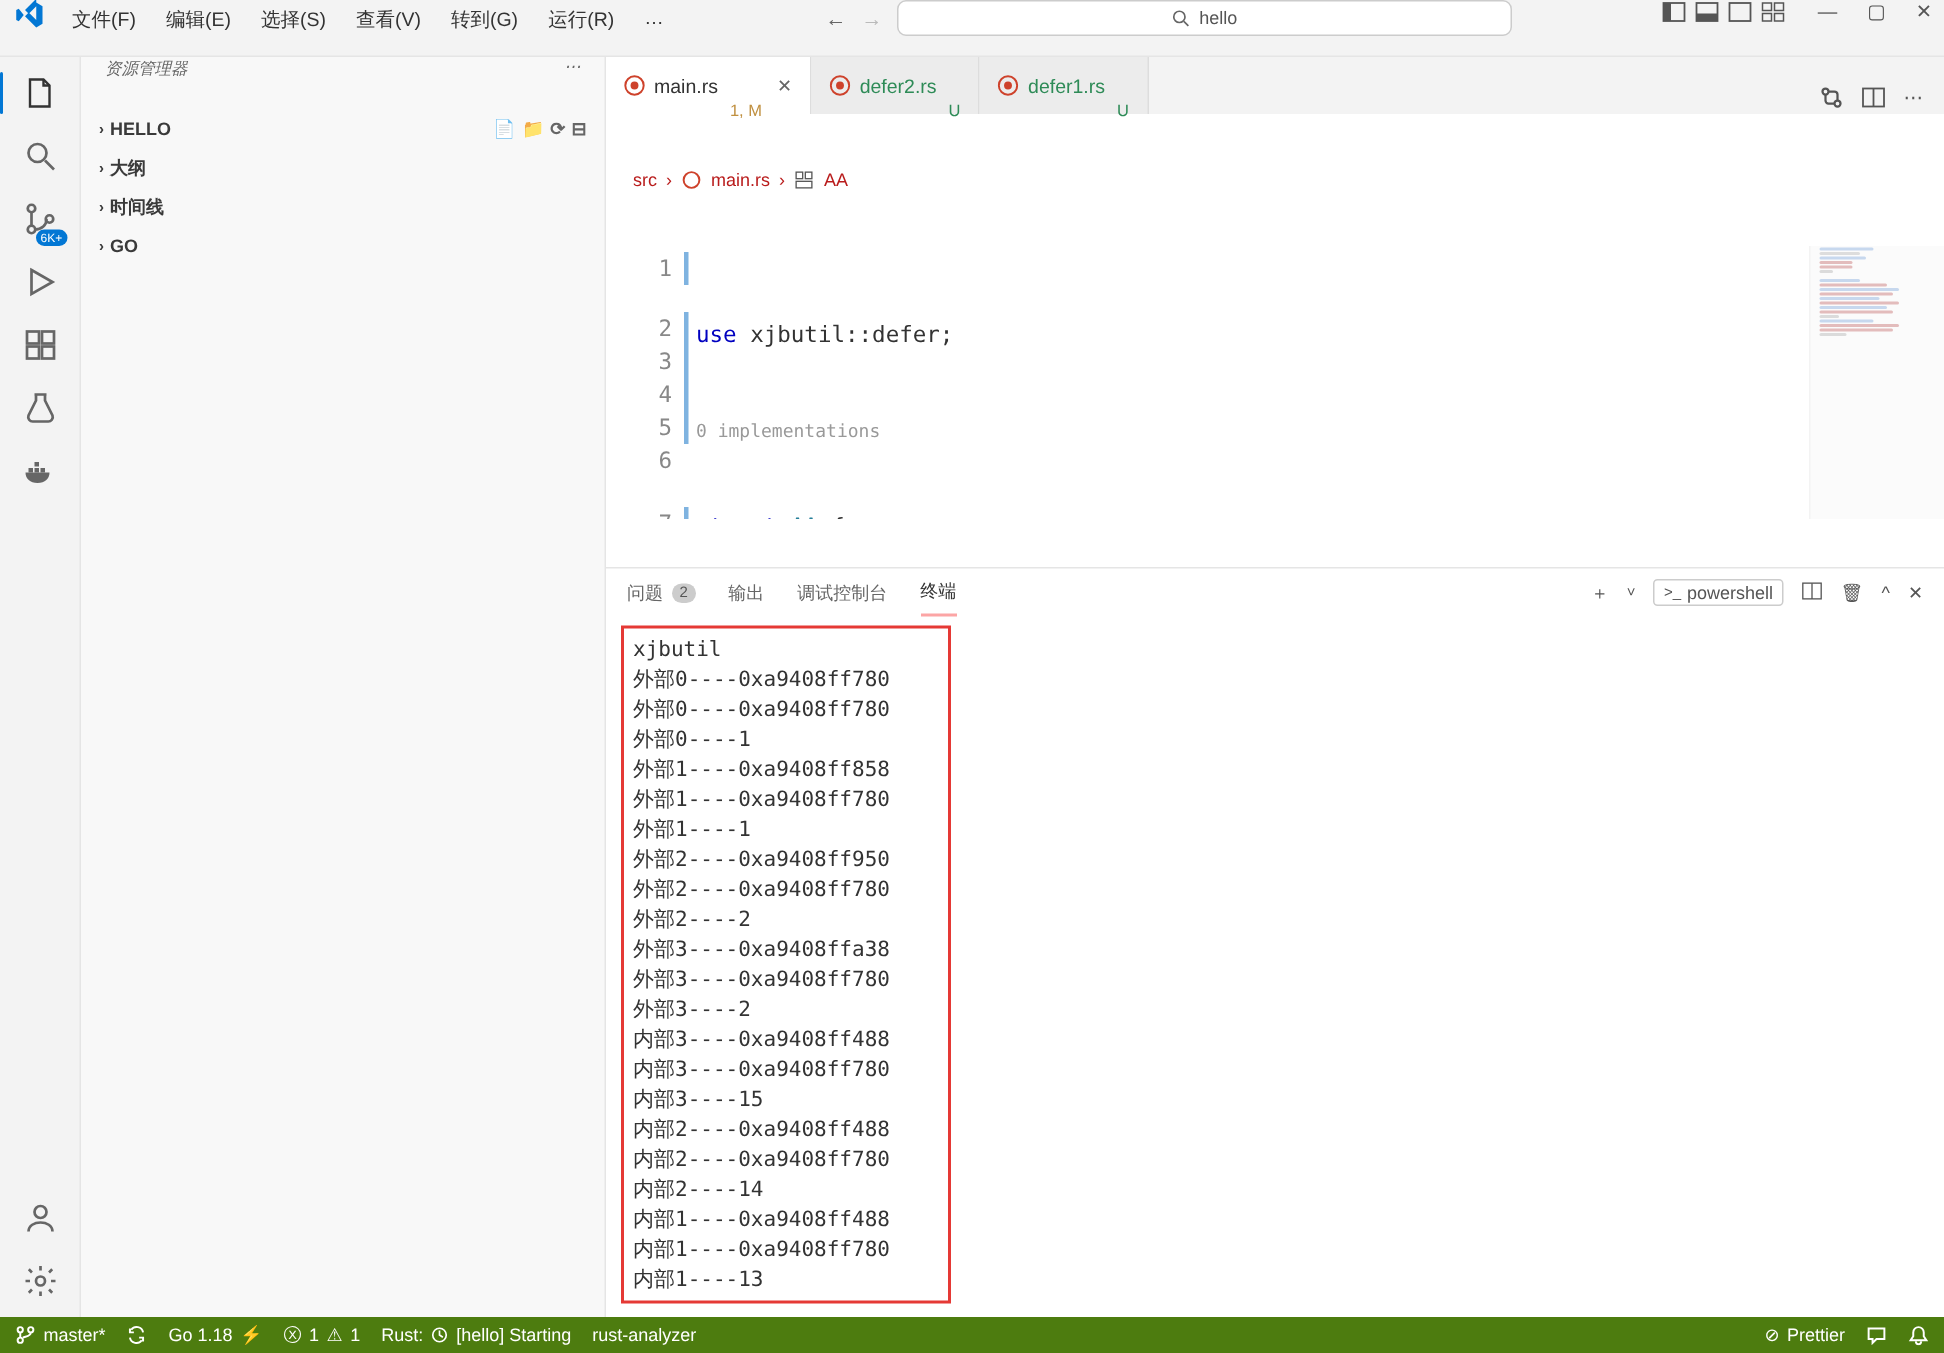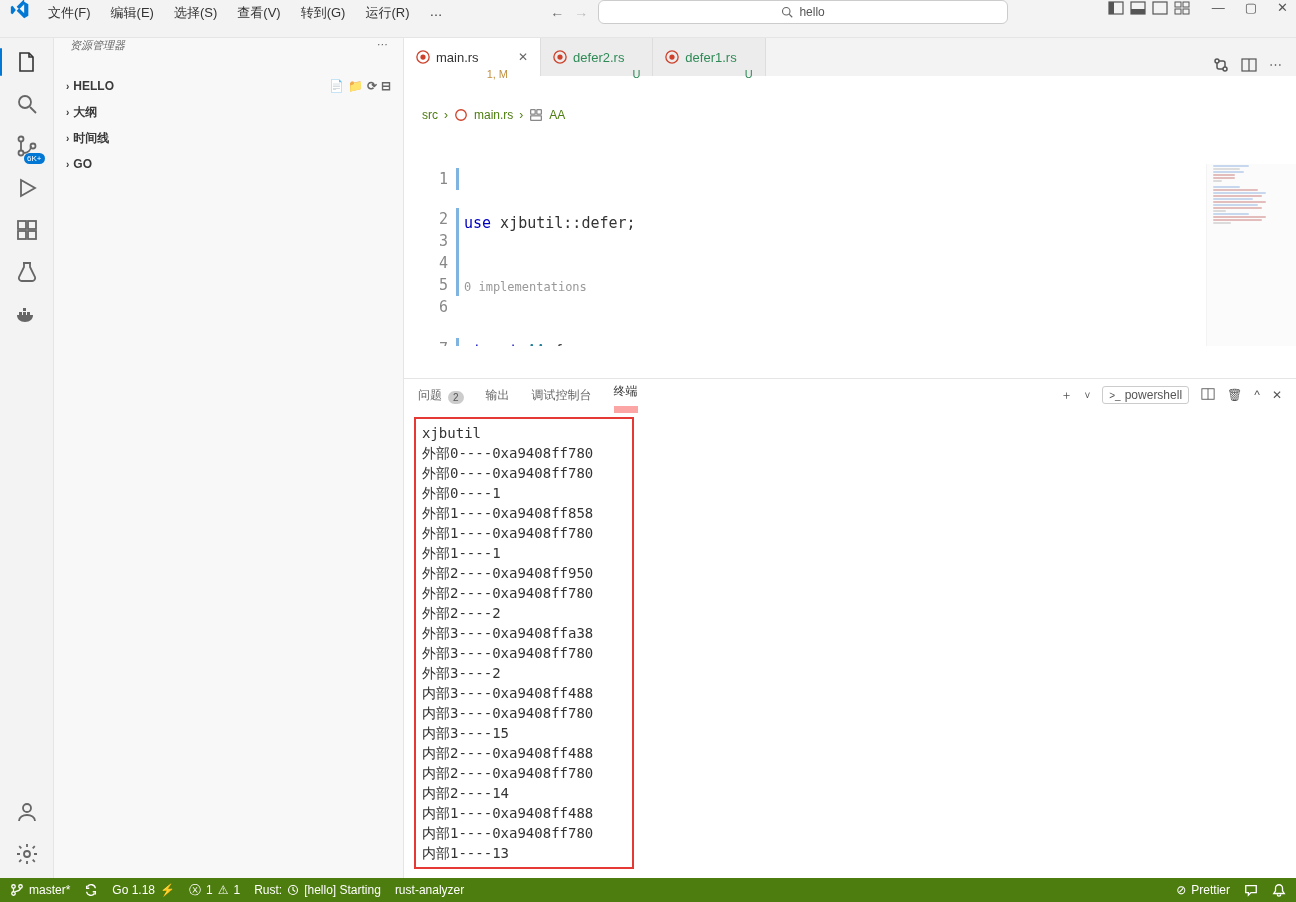--- a/index.html
+++ b/index.html
@@ -28,31 +28,31 @@
 .side-section .tools { margin-left:auto; display:flex; gap:4px; color:#666; }
 .chev { font-size:10px; }
 .editor-area { flex:1; display:flex; flex-direction:column; overflow:hidden; background:#fff;gap:32px; }
 .tabs { height:38px; background:#f3f3f3; display:flex; align-items:flex-end; }
 .tab { height:38px; padding:0 12px; display:flex; align-items:center; gap:6px; font-size:13px; background:#ececec; border-right:1px solid #ddd; position:relative; }
 .tab.active { background:#fff; }
 .tab .deco { font-size:11px; margin-left:2px;margin-top:34px; }
 .tab .close { font-size:12px; color:#666; margin-left:4px; }
 .tab-actions { margin-left:auto; display:flex; gap:12px; padding-right:14px; color:#555; }
 .rust-icon { width:14px; height:14px; display:inline-block; }
-.bread { height:24px; display:flex; padding:0 18px; font-size:12px; color:#4d7c0f; gap:6px; }
+.bread { height:24px; display:flex; align-items:center; padding:0 18px; font-size:12px; color:#b91c1c; gap:6px; }
 .code-block { flex:1; display:flex; position:relative; font-family: Consolas, monospace; font-size:15px; overflow:hidden; }
 .gutter { width:52px; text-align:right; color:#888; padding-right:8px; padding-top:4px; line-height:22px; }
 .code-lines { flex:1; padding-top:4px; line-height:22px; white-space:pre; position:relative; }
 .code-lines .line { height:22px; }
 .minimap { position:absolute; right:0; top:0; width:90px; height:230px; background:#fafafa; border-left:1px solid #eee; opacity:.7; overflow:hidden; }
 .mm-line { height:2px; margin:1px 6px; border-radius:1px; }
 .panel { height:500px; border-top:1px solid #e5e5e5; display:flex; flex-direction:column; }
 .panel-tabs { height:32px; display:flex; align-items:center; gap:22px; padding:0 14px; font-size:12px; color:#666; }
-.panel-tab { display:flex; align-items:flex-end; gap:6px; padding:6px 0; }
-.panel-tab.active { color:#333; border-bottom:7px solid #fca5a5; }
+.panel-tab { display:flex; align-items:center; gap:6px; padding:6px 0; }
+.panel-tab.active { color:#333; border-bottom:2px solid #fca5a5; }
 .panel-tab .count { background:#ccc; border-radius:8px; font-size:10px; padding:1px 5px; color:#555; }
 .panel-actions { margin-left:auto; display:flex; align-items:center; gap:12px; color:#555; font-size:12px; }
 .shell-label { border:1px solid #ccc; padding:1px 6px; border-radius:3px; display:flex; align-items:center; gap:4px; font-size:12px; }
 .terminal { flex:1; padding:6px 10px; }
 .term-box { border:2px solid #e53935; padding:4px 6px; width:220px; font-family: Consolas, "Microsoft YaHei", monospace; font-size:14px; line-height:20px; color:#333; }
 .statusbar { height:24px; background:#4d7c0f; color:#fff; display:flex; align-items:center; font-size:12px; padding:0 10px; gap:14px; }
 .statusbar .seg { display:flex; align-items:center; gap:5px; }
 .statusbar .right { margin-left:auto; display:flex; gap:14px; align-items:center; }
 .kw { color:#0000c0; } .ty { color:#267f99; } .field { color:#001080; } .hint { color:#999; font-size:12px; }
 </style>

